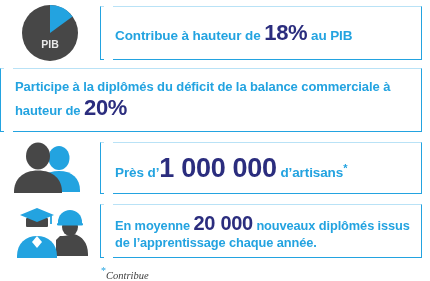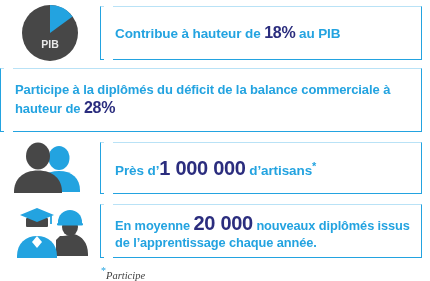--- a/index.html
+++ b/index.html
@@ -76,25 +76,25 @@
     color: #23A3E0;
     font-size: 13.5px;
     line-height: 1.22;
     letter-spacing: -0.1px;
   }
   .row-2 .stat-text { font-size: 13px; }
   .row-4 .stat-text { font-size: 12.8px; }
 
   .big {
     color: #2B2D7E;
-    font-size: 16px;
+    font-size: 22px;
     font-weight: bold;
     letter-spacing: -0.3px;
   }
-  .row-3 .big { font-size: 20px; }
+  .row-3 .big { font-size: 27px; }
   .row-4 .big { font-size: 20px; }
 
   .star {
     color: #23A3E0;
     font-size: 11px;
     vertical-align: super;
   }
 
   
   #footnote {
@@ -130,21 +130,21 @@
     <div class="stat-box">
       <div class="stat-text">
         <span>Contribue à hauteur de </span><span class="big">18%</span><span> au PIB</span>
       </div>
     </div>
   </div>
 
   <div class="row row-2">
     <div class="stat-box">
       <div class="stat-text">
-        <span>Participe à la diplômés du déficit de la balance commerciale à  hauteur de </span><span class="big">28%</span><span></span>
+        <span>Participe à la diplômés du déficit de la balance commerciale à  hauteur de </span><span class="big">20%</span><span></span>
       </div>
     </div>
   </div>
 
   <div class="row row-3">
     <div class="icon-cell">
       <svg width="76" height="52" viewBox="0 0 76 52">
 
         <g fill="#23A3E0">
           <ellipse cx="47" cy="16" rx="10.5" ry="12"></ellipse>
@@ -187,16 +187,16 @@
       </svg>
     </div>
     <div class="stat-box">
       <div class="stat-text">
         <span>En moyenne </span><span class="big">20 000</span><span> nouveaux diplômés issus de l’apprentissage chaque année.</span>
       </div>
     </div>
   </div>
 
   <div id="footnote">
-    <span class="fn-star">*</span><span>Participe</span>
+    <span class="fn-star">*</span><span>Contribue</span>
   </div>
 
 </div>
 
 </body></html>

